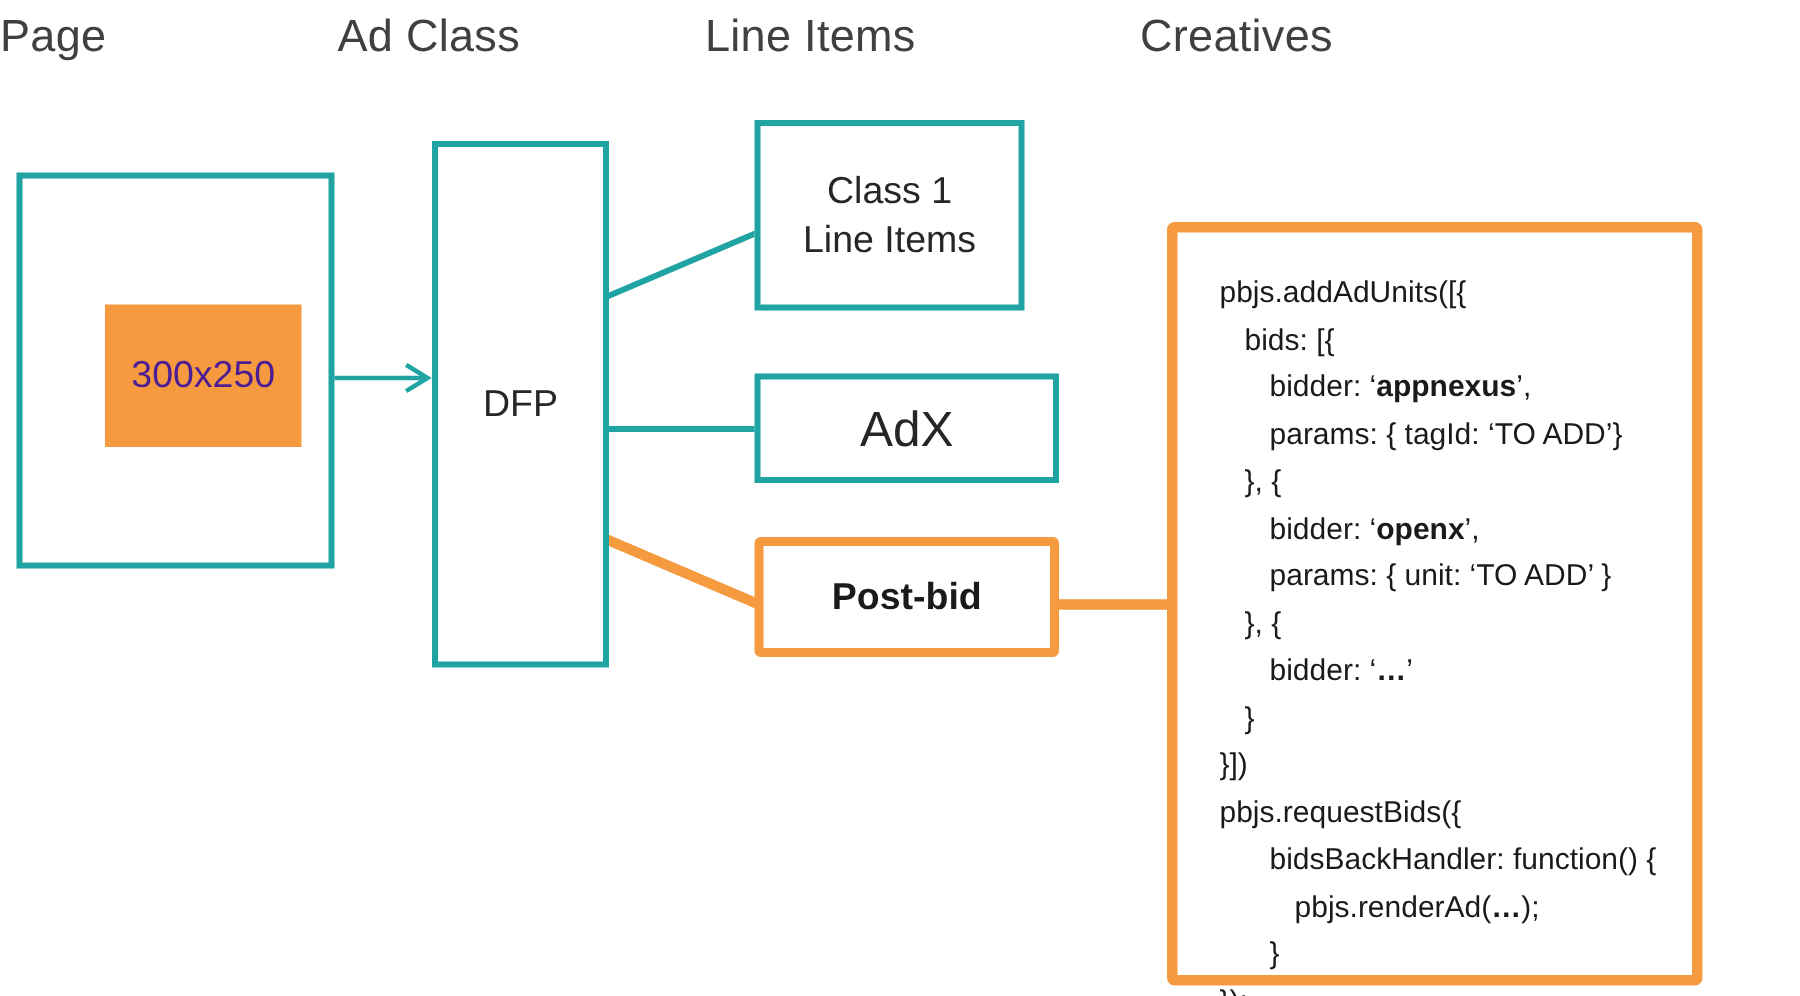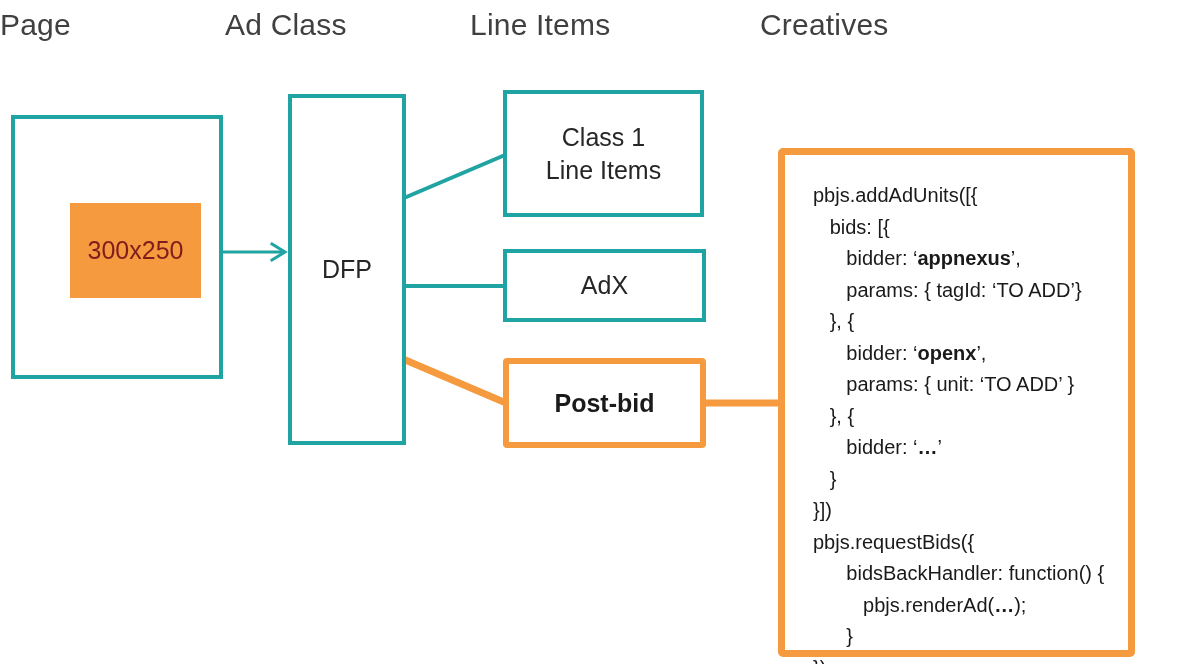--- a/index.html
+++ b/index.html
@@ -58,51 +58,51 @@
   #box-adslot {
     position: absolute;
     left: 70px; top: 203px;
     width: 131px; height: 95px;
     background: #F59A3E;
     display: flex;
     align-items: center;
     justify-content: center;
   }
   #box-adslot .label {
-    color: #7f1d1d;
+    color: #4c1d95;
     font-size: 25px;
     line-height: 1;
   }
 
   #box-dfp {
     left: 288px; top: 94px;
     width: 118px; height: 351px;
   }
   #box-dfp .label { font-size: 25px; color: #262626; }
 
   #box-class1 {
-    left: 503px; top: 90px;
-    width: 201px; height: 127px;
+    left: 503px; top: 80px;
+    width: 180px; height: 127px;
     flex-direction: column;
   }
   #box-class1 .label {
     font-size: 25px;
     color: #262626;
     line-height: 1.32;
   }
 
   #box-adx {
     left: 503px; top: 249px;
     width: 203px; height: 73px;
   }
-  #box-adx .label { font-size: 25px; color: #262626; }
+  #box-adx .label { font-size: 33px; color: #262626; }
 
   #box-postbid {
     left: 503px; top: 358px;
-    width: 203px; height: 90px;
+    width: 203px; height: 80px;
   }
   #box-postbid .label {
     font-size: 25px;
     color: #1a1a1a;
     font-weight: bold;
   }
 
   
   #code-panel {
     position: absolute;

